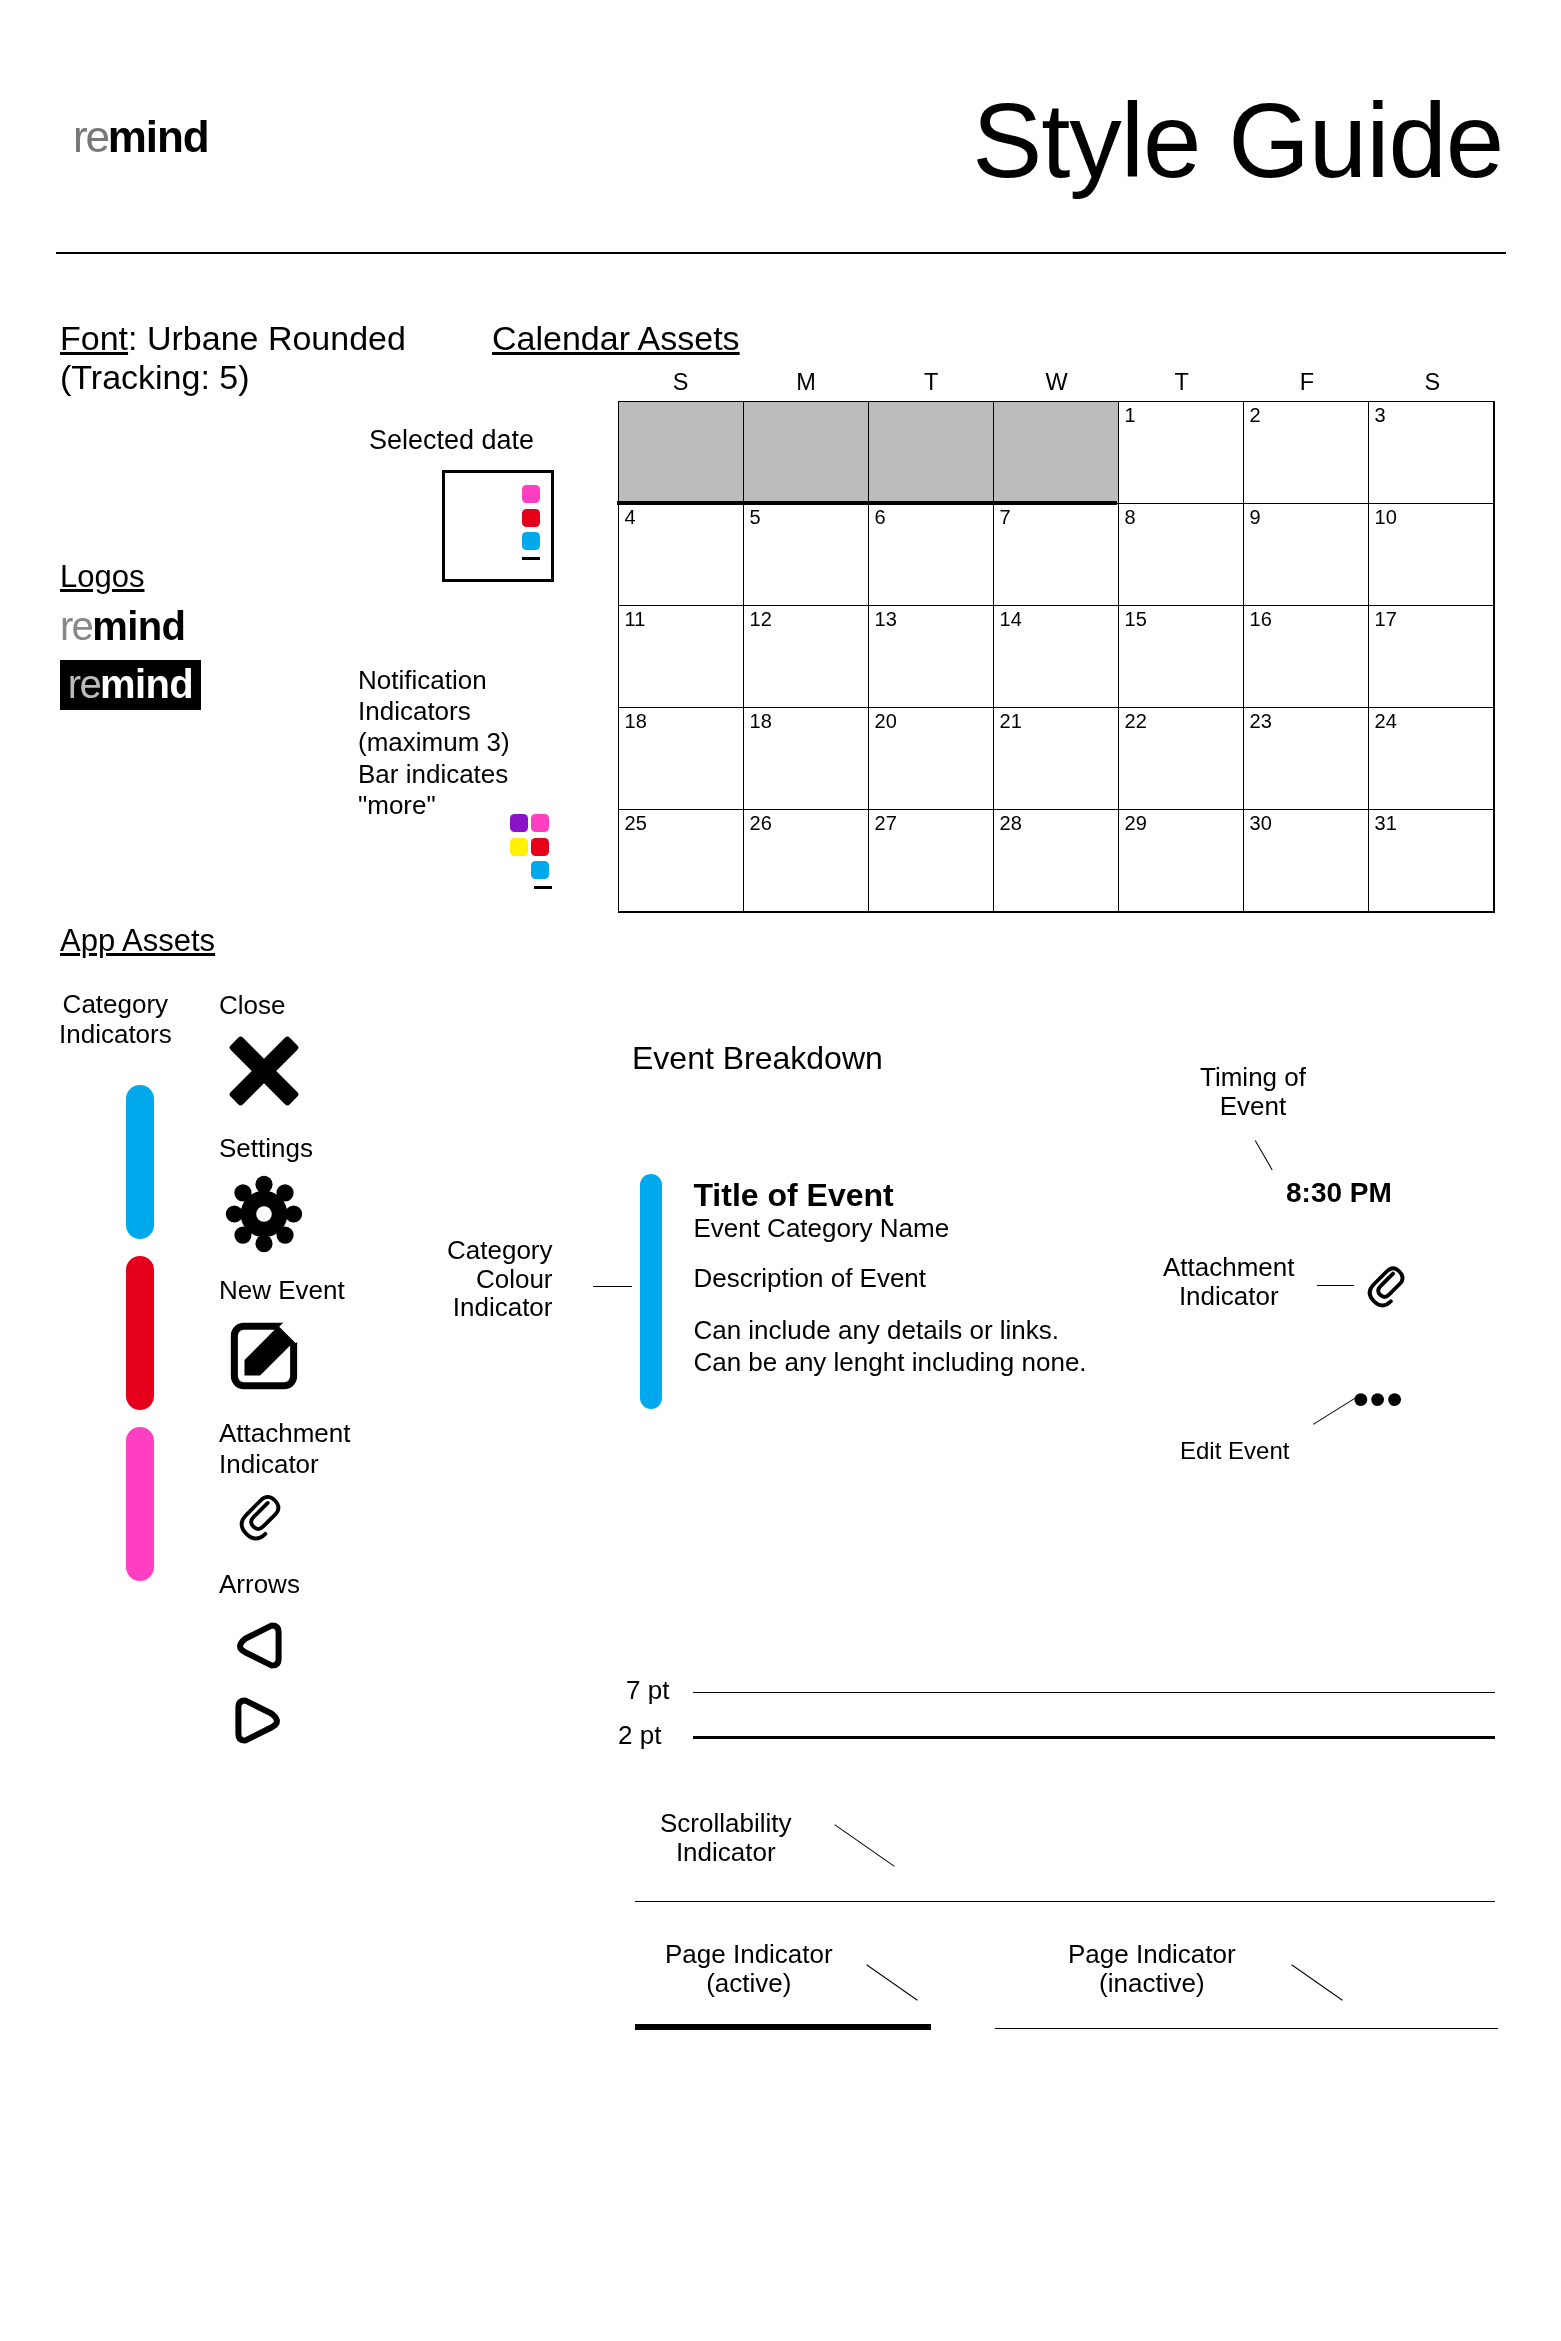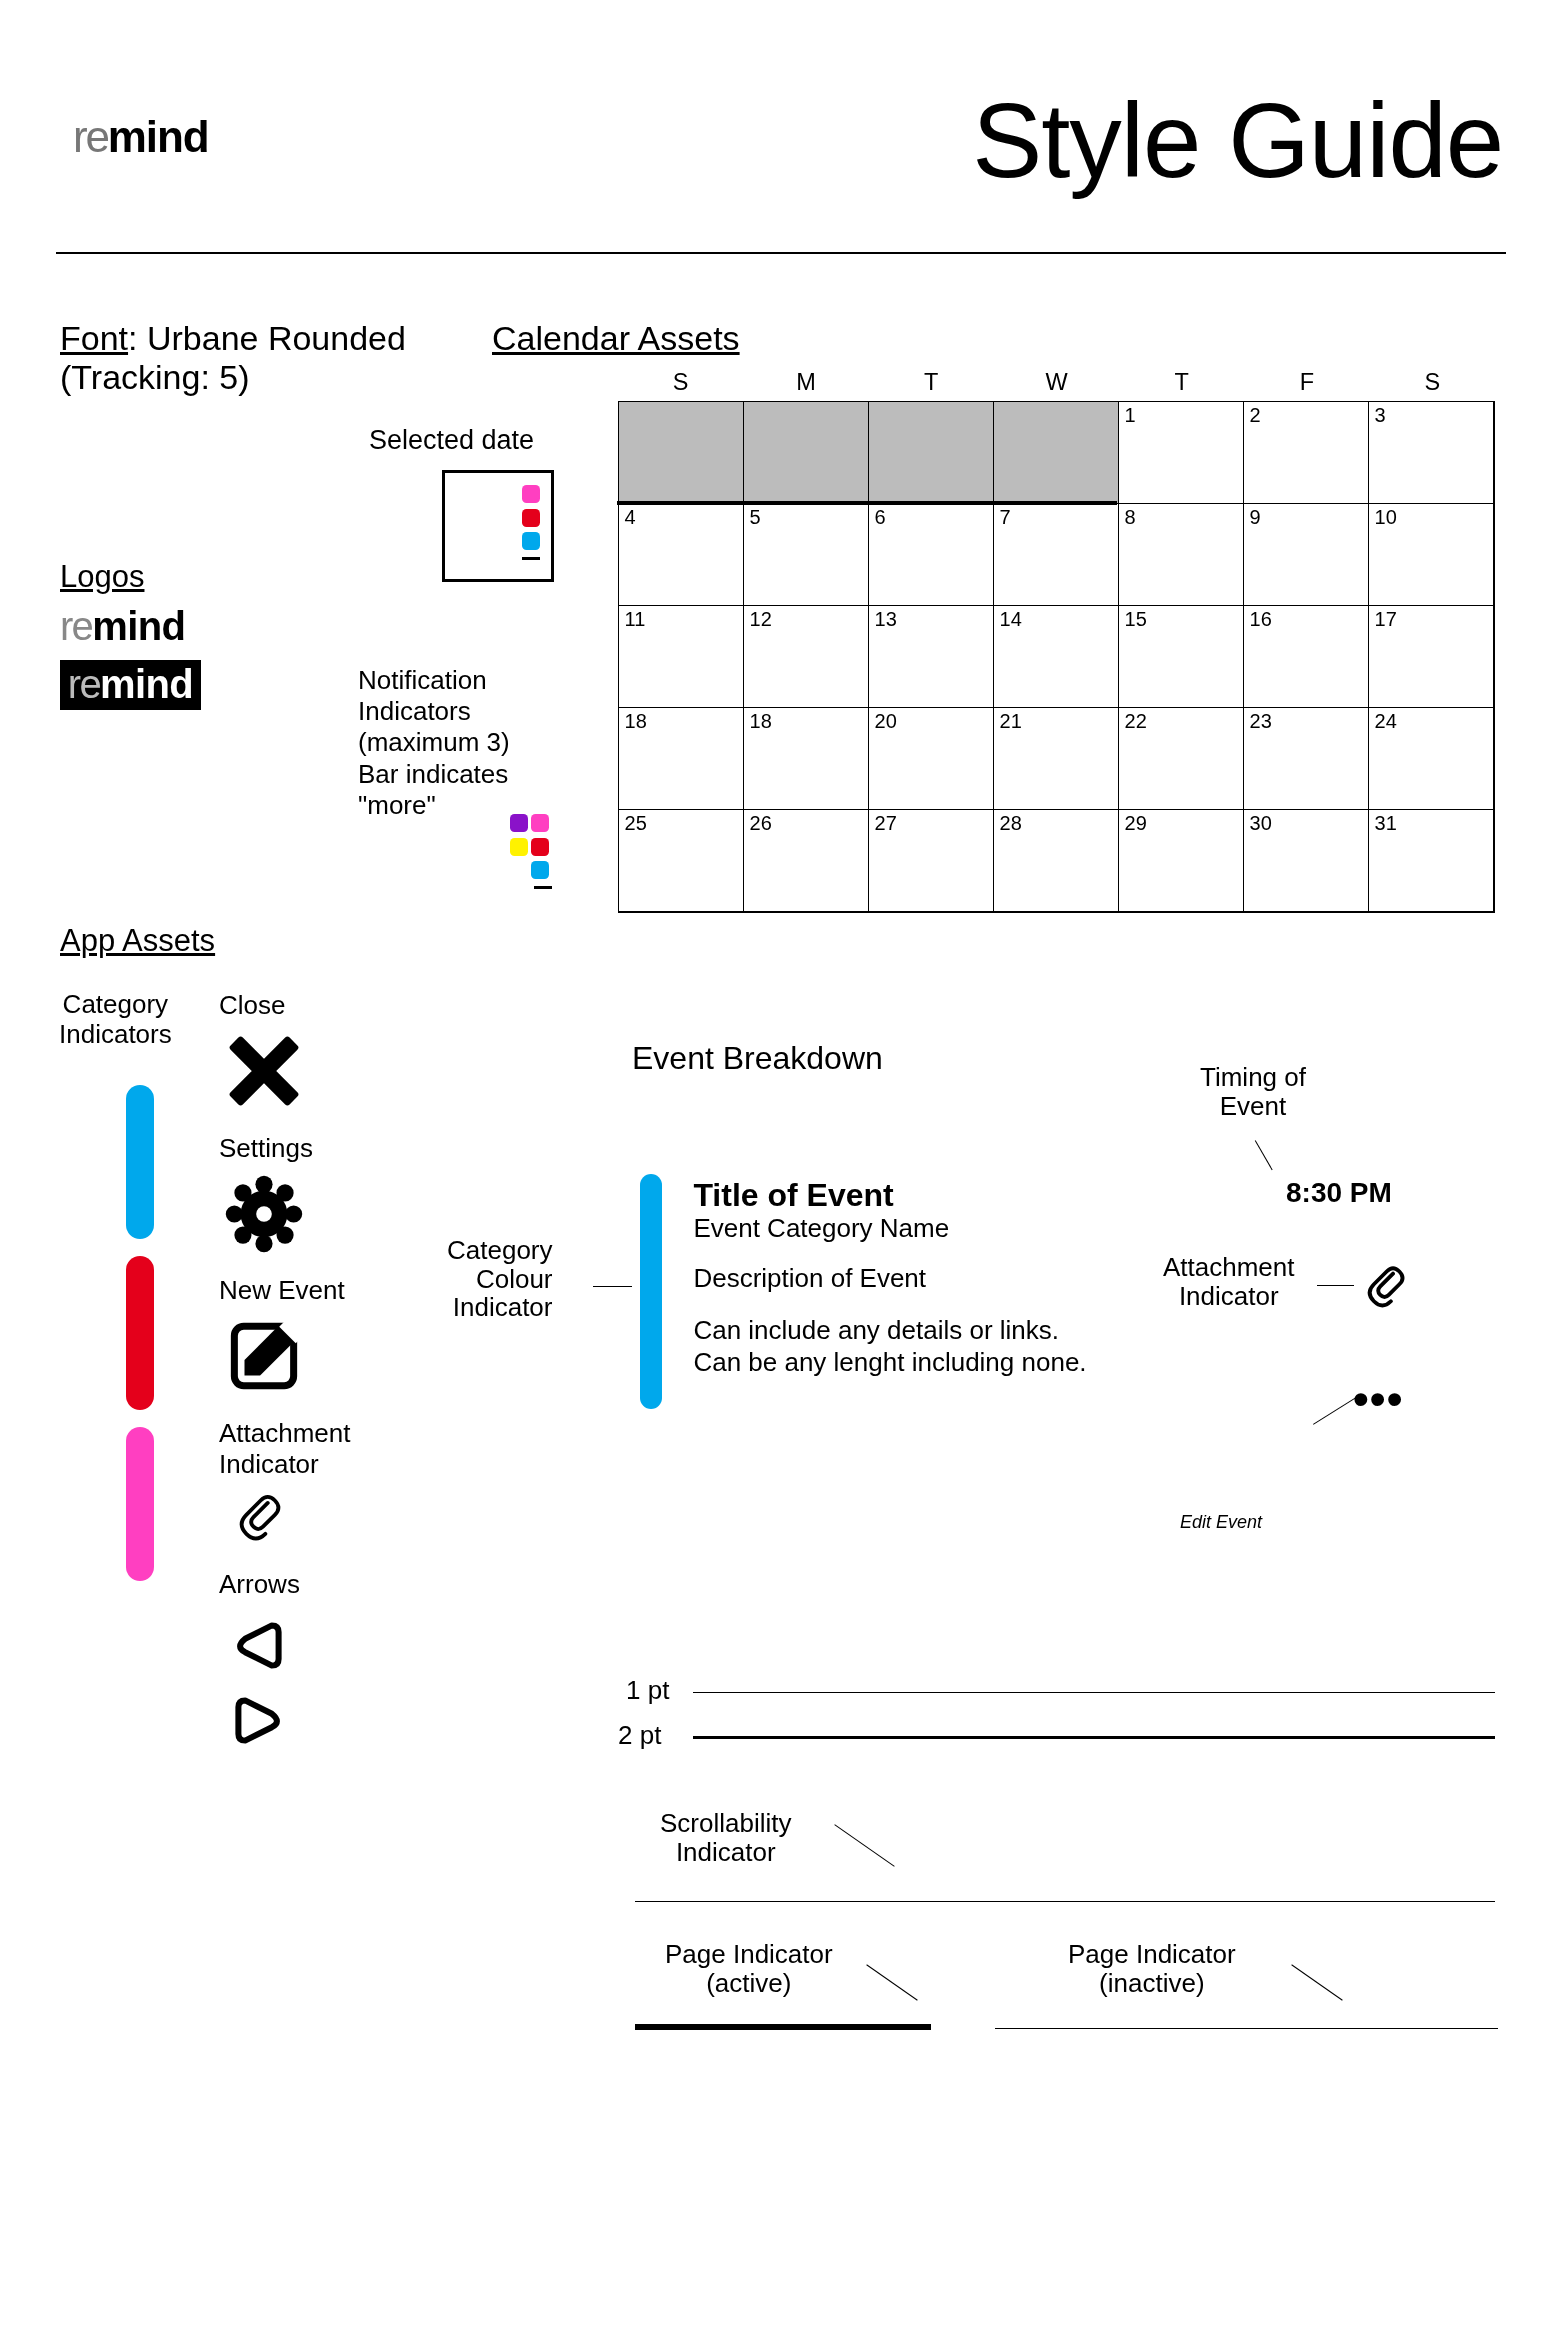--- a/index.html
+++ b/index.html
@@ -357,24 +357,23 @@
   .edit-ptr {
     position: absolute;
     top: 1409px;
     left: 1309px;
     width: 56px;
     border-top: 1.7px solid #000;
     transform: rotate(-32deg);
   }
   .edit-label {
     position: absolute;
-    top: 1512px;
+    top: 1437px;
     left: 1180px;
-    font-size: 18px;
-    font-style: italic;
+    font-size: 24px;
   }
 
   
   .lw1-lbl { position: absolute; top: 1675px; left: 626px; font-size: 26px; }
   .lw1 { position: absolute; top: 1692px; left: 693px; right: 67px; border-top: 1.7px solid #000; }
   .lw2-lbl { position: absolute; top: 1720px; left: 618px; font-size: 26px; }
   .lw2 { position: absolute; top: 1736px; left: 693px; right: 67px; border-top: 3.9px solid #000; }
 
   
   .scroll-lbl {
@@ -665,21 +664,21 @@
   </div>
   <div class="attach-ptr"></div>
   <svg class="attach-icon2" width="50" height="50" viewBox="0 0 100 100">
     <path d="M65 25 L35 55 Q25 65 35 75 Q45 85 55 75 L80 50 Q95 35 80 20 Q65 5 50 20 L20 50 Q0 70 20 90 Q40 110 60 90" fill="none" stroke="#000" stroke-width="9" stroke-linecap="round" transform="scale(0.85) translate(8,0)"></path>
   </svg>
 
   <div class="edit-dots">•••</div>
   <div class="edit-ptr"></div>
   <div class="edit-label">Edit Event</div>
 
-  <div class="lw1-lbl">1 pt</div>
+  <div class="lw1-lbl">7 pt</div>
   <div class="lw1"></div>
   <div class="lw2-lbl">2 pt</div>
   <div class="lw2"></div>
 
   <div class="scroll-lbl">
     <div>Scrollability</div>
     <div>Indicator</div>
   </div>
   <div class="scroll-ptr"></div>
   <div class="scroll-line"></div>

